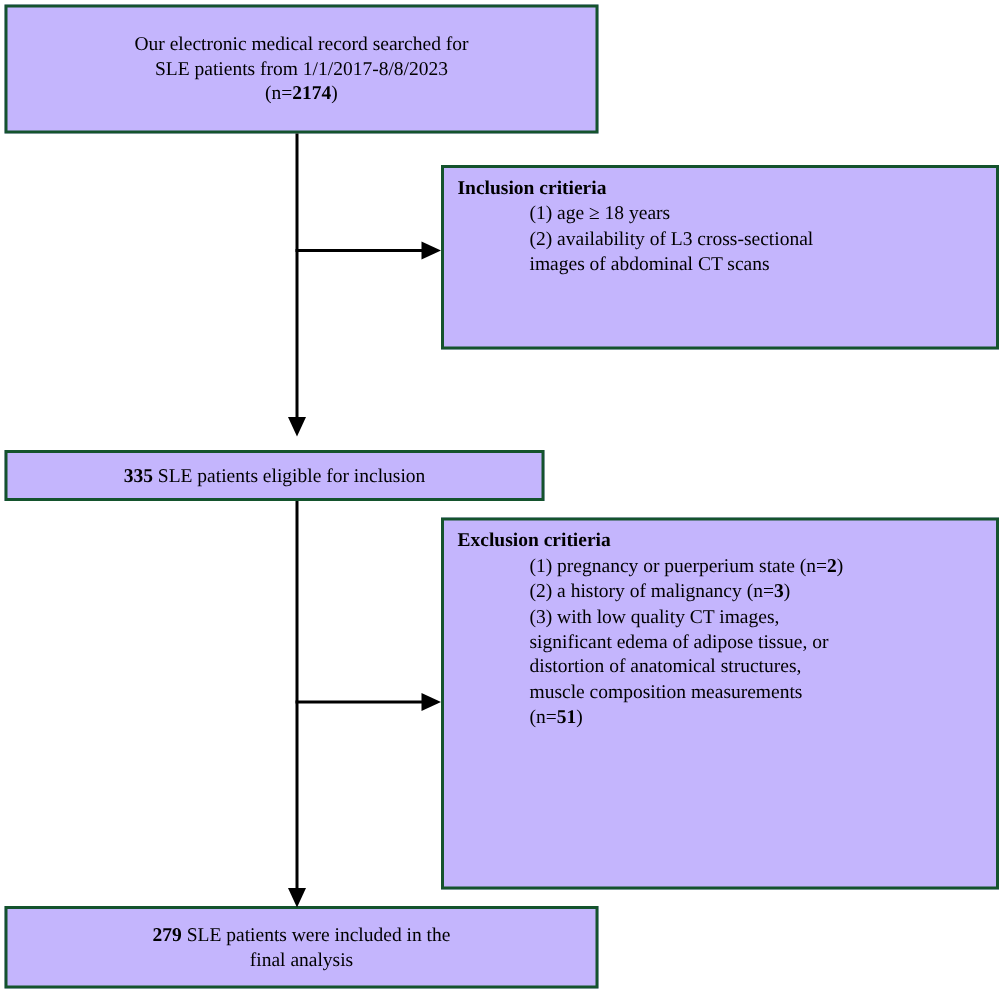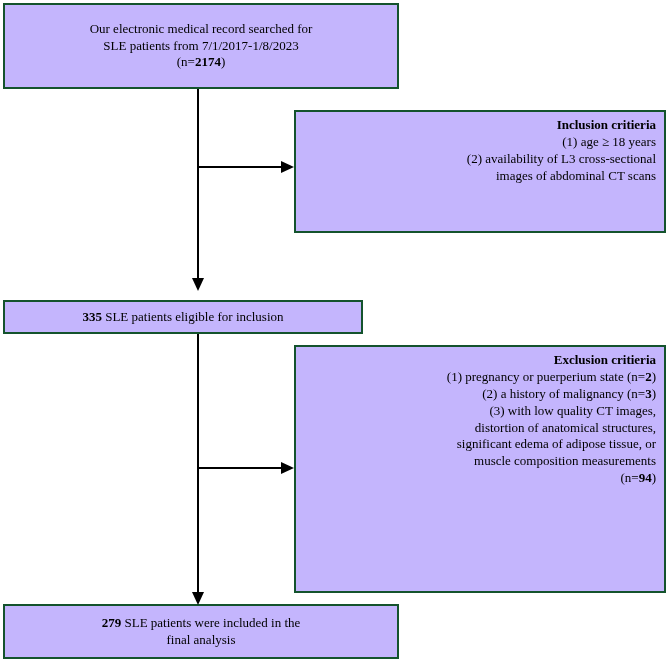--- a/index.html
+++ b/index.html
@@ -35,21 +35,21 @@
   }
   .box.centered .inner {
     width: 100%;
     padding: 0 6px;
     box-sizing: border-box;
   }
 
   
   .box.criteria {
     padding: 5px 8px 5px 9px;
-    text-align: right;
+    text-align: left;
   }
   .criteria .crit-title {
     font-weight: bold;
     display: block;
     white-space: nowrap;
   }
   .criteria .crit-line {
     display: block;
     margin-left: 48px;
   }
@@ -102,21 +102,21 @@
   #arrow-to-exclusion { left: 281px; top: 462px; }
 </style>
 </head>
 <body>
 
 <div id="flow-root">
 
   <div class="box centered" id="box-source">
     <div class="inner">
       <span>Our electronic medical record searched for</span><br>
-      <span>SLE patients from 7/1/2017-1/8/2023</span><br>
+      <span>SLE patients from 1/1/2017-8/8/2023</span><br>
       <span>(n=</span><b>2174</b><span>)</span>
     </div>
   </div>
 
   <div class="box criteria" id="box-inclusion">
     <span class="crit-title">Inclusion critieria</span>
     <span class="crit-line">(1) age ≥ 18 years</span>
     <span class="crit-line">(2) availability of L3 cross-sectional</span>
     <span class="crit-line">images of abdominal CT scans</span>
   </div>
@@ -129,25 +129,25 @@
 
   <div class="box criteria" id="box-exclusion">
     <span class="crit-title">Exclusion critieria</span>
     <span class="crit-line">
       <span>(1) pregnancy or puerperium state (n=</span><b>2</b><span>)</span>
     </span>
     <span class="crit-line">
       <span>(2) a history of malignancy (n=</span><b>3</b><span>)</span>
     </span>
     <span class="crit-line">(3) with low quality CT images,</span>
+    <span class="crit-line">significant edema of adipose tissue, or</span>
     <span class="crit-line">distortion of anatomical structures,</span>
-    <span class="crit-line">significant edema of adipose tissue, or</span>
     <span class="crit-line">muscle composition measurements</span>
     <span class="crit-line">
-      <span>(n=</span><b>94</b><span>)</span>
+      <span>(n=</span><b>51</b><span>)</span>
     </span>
   </div>
 
   <div class="box centered" id="box-final">
     <div class="inner">
       <b class="num">279</b><span> SLE patients were included in the</span><br>
       <span>final analysis</span>
     </div>
   </div>
 

